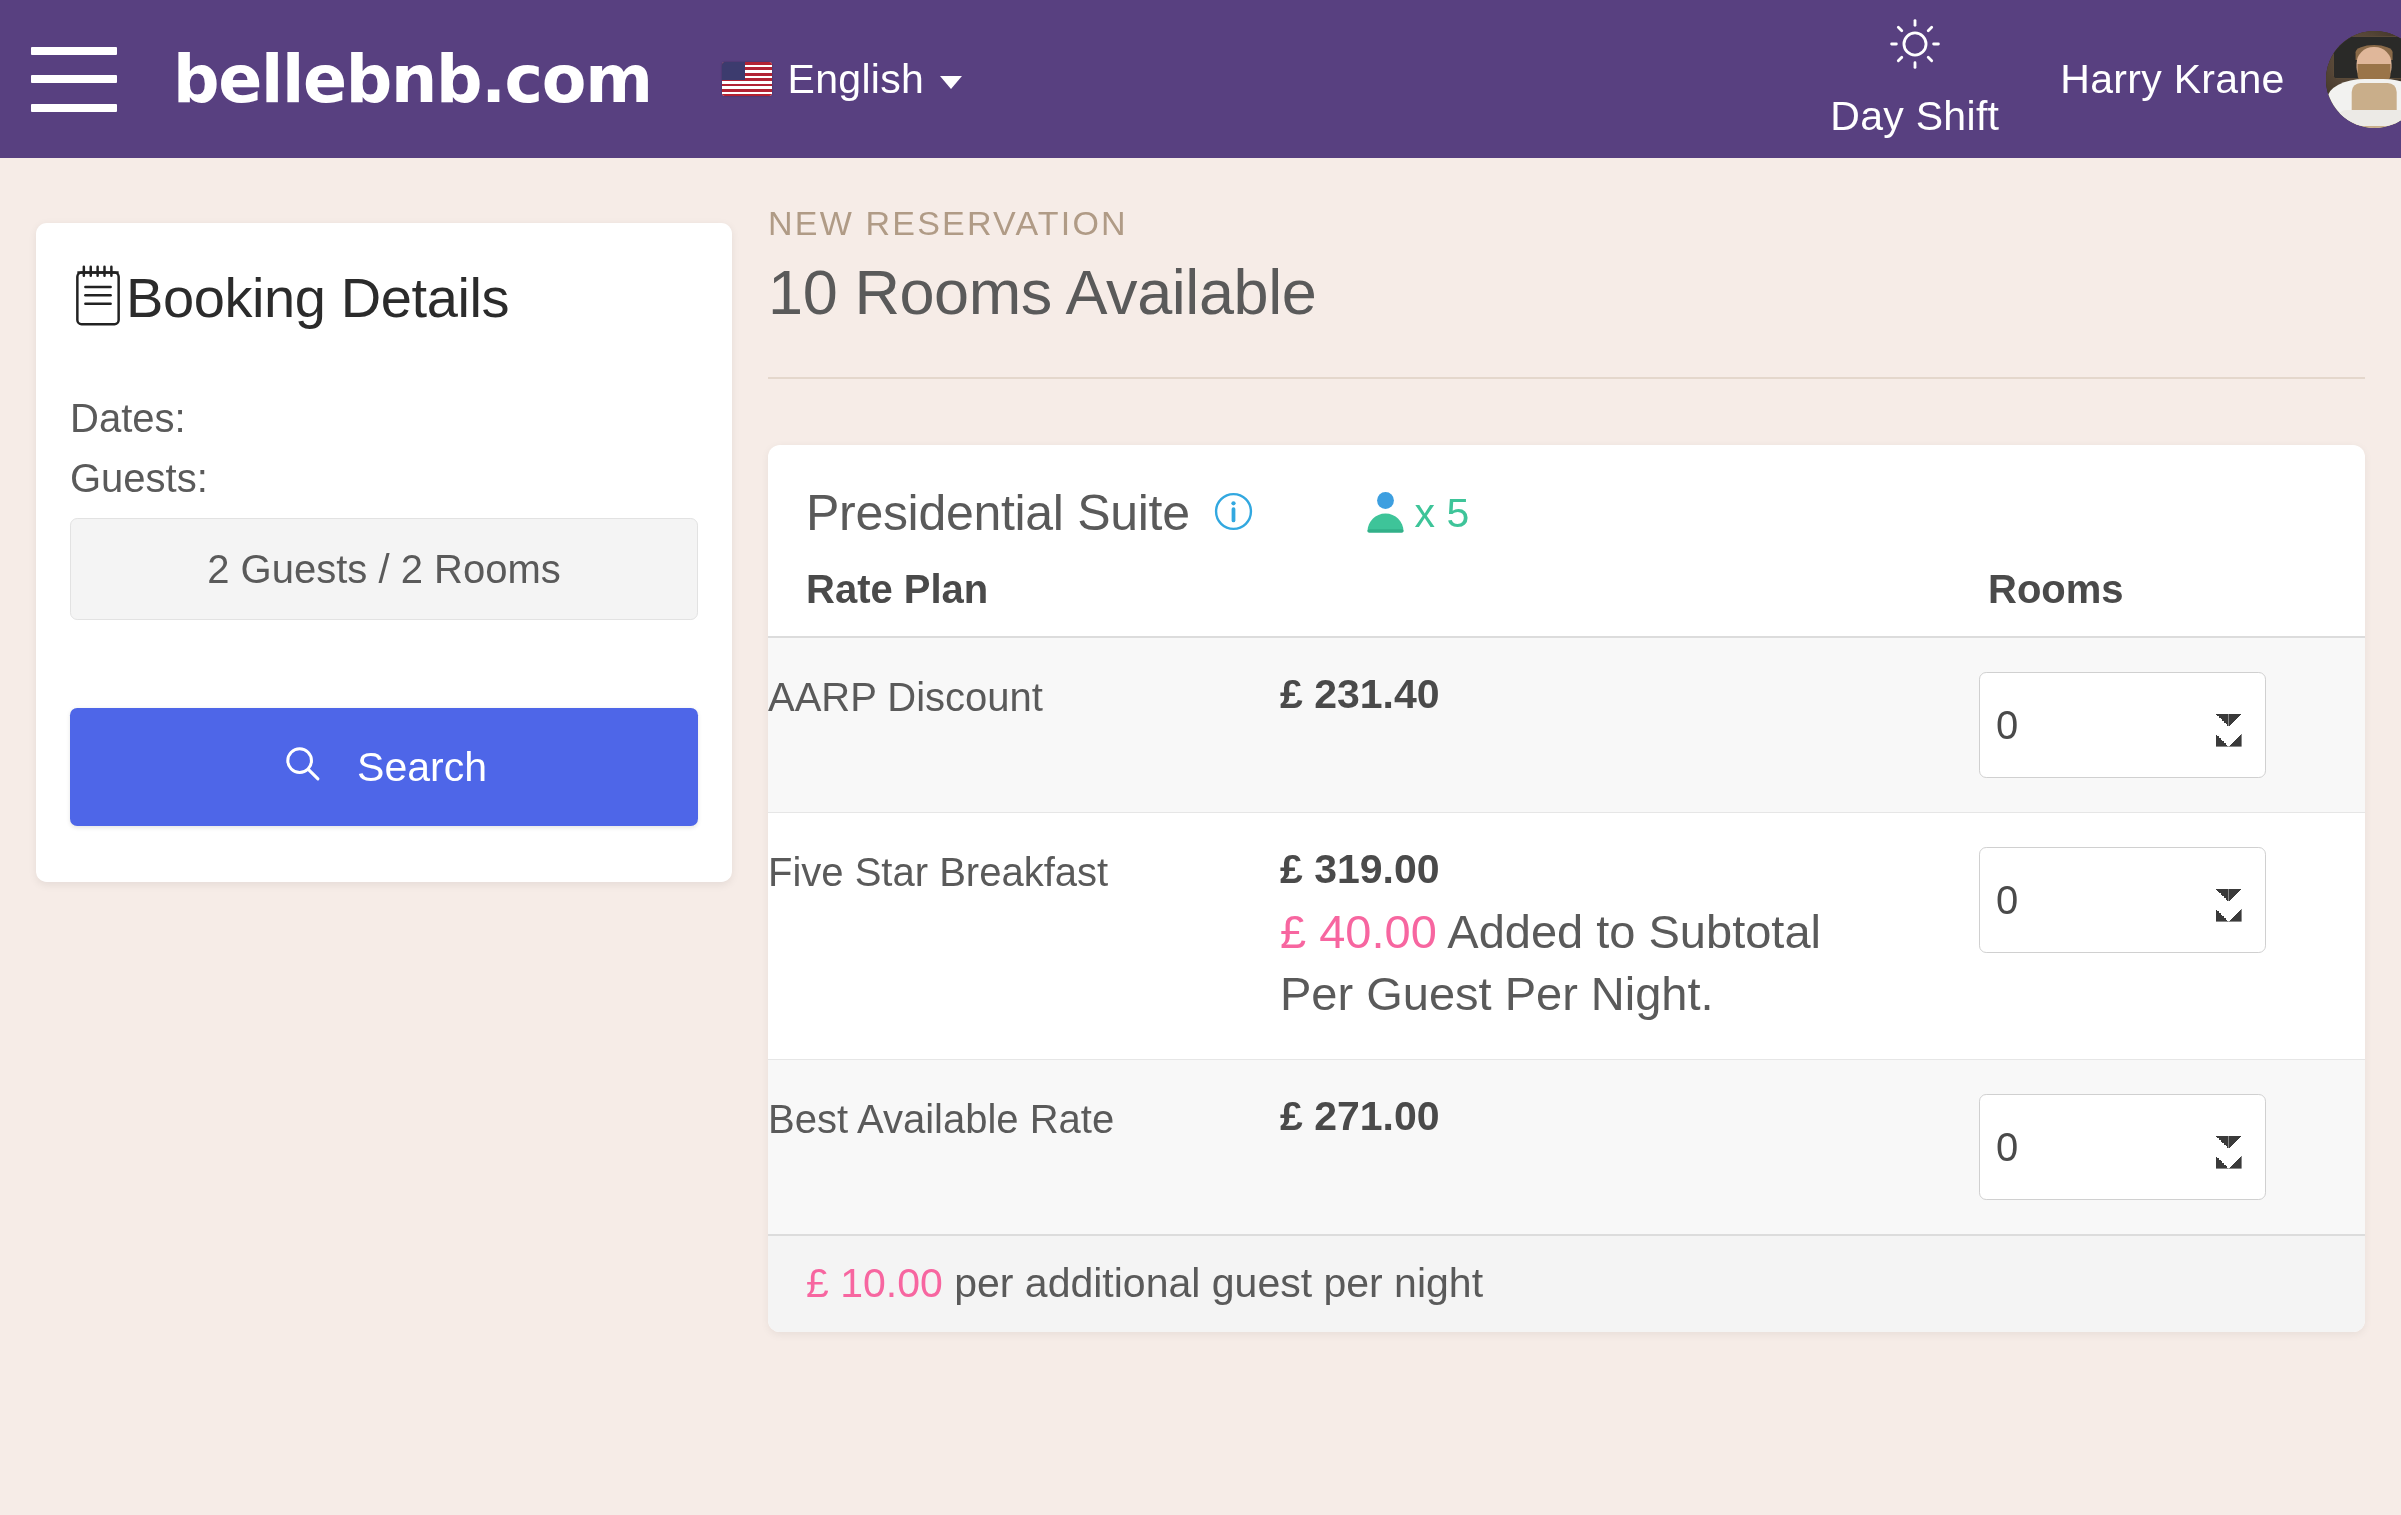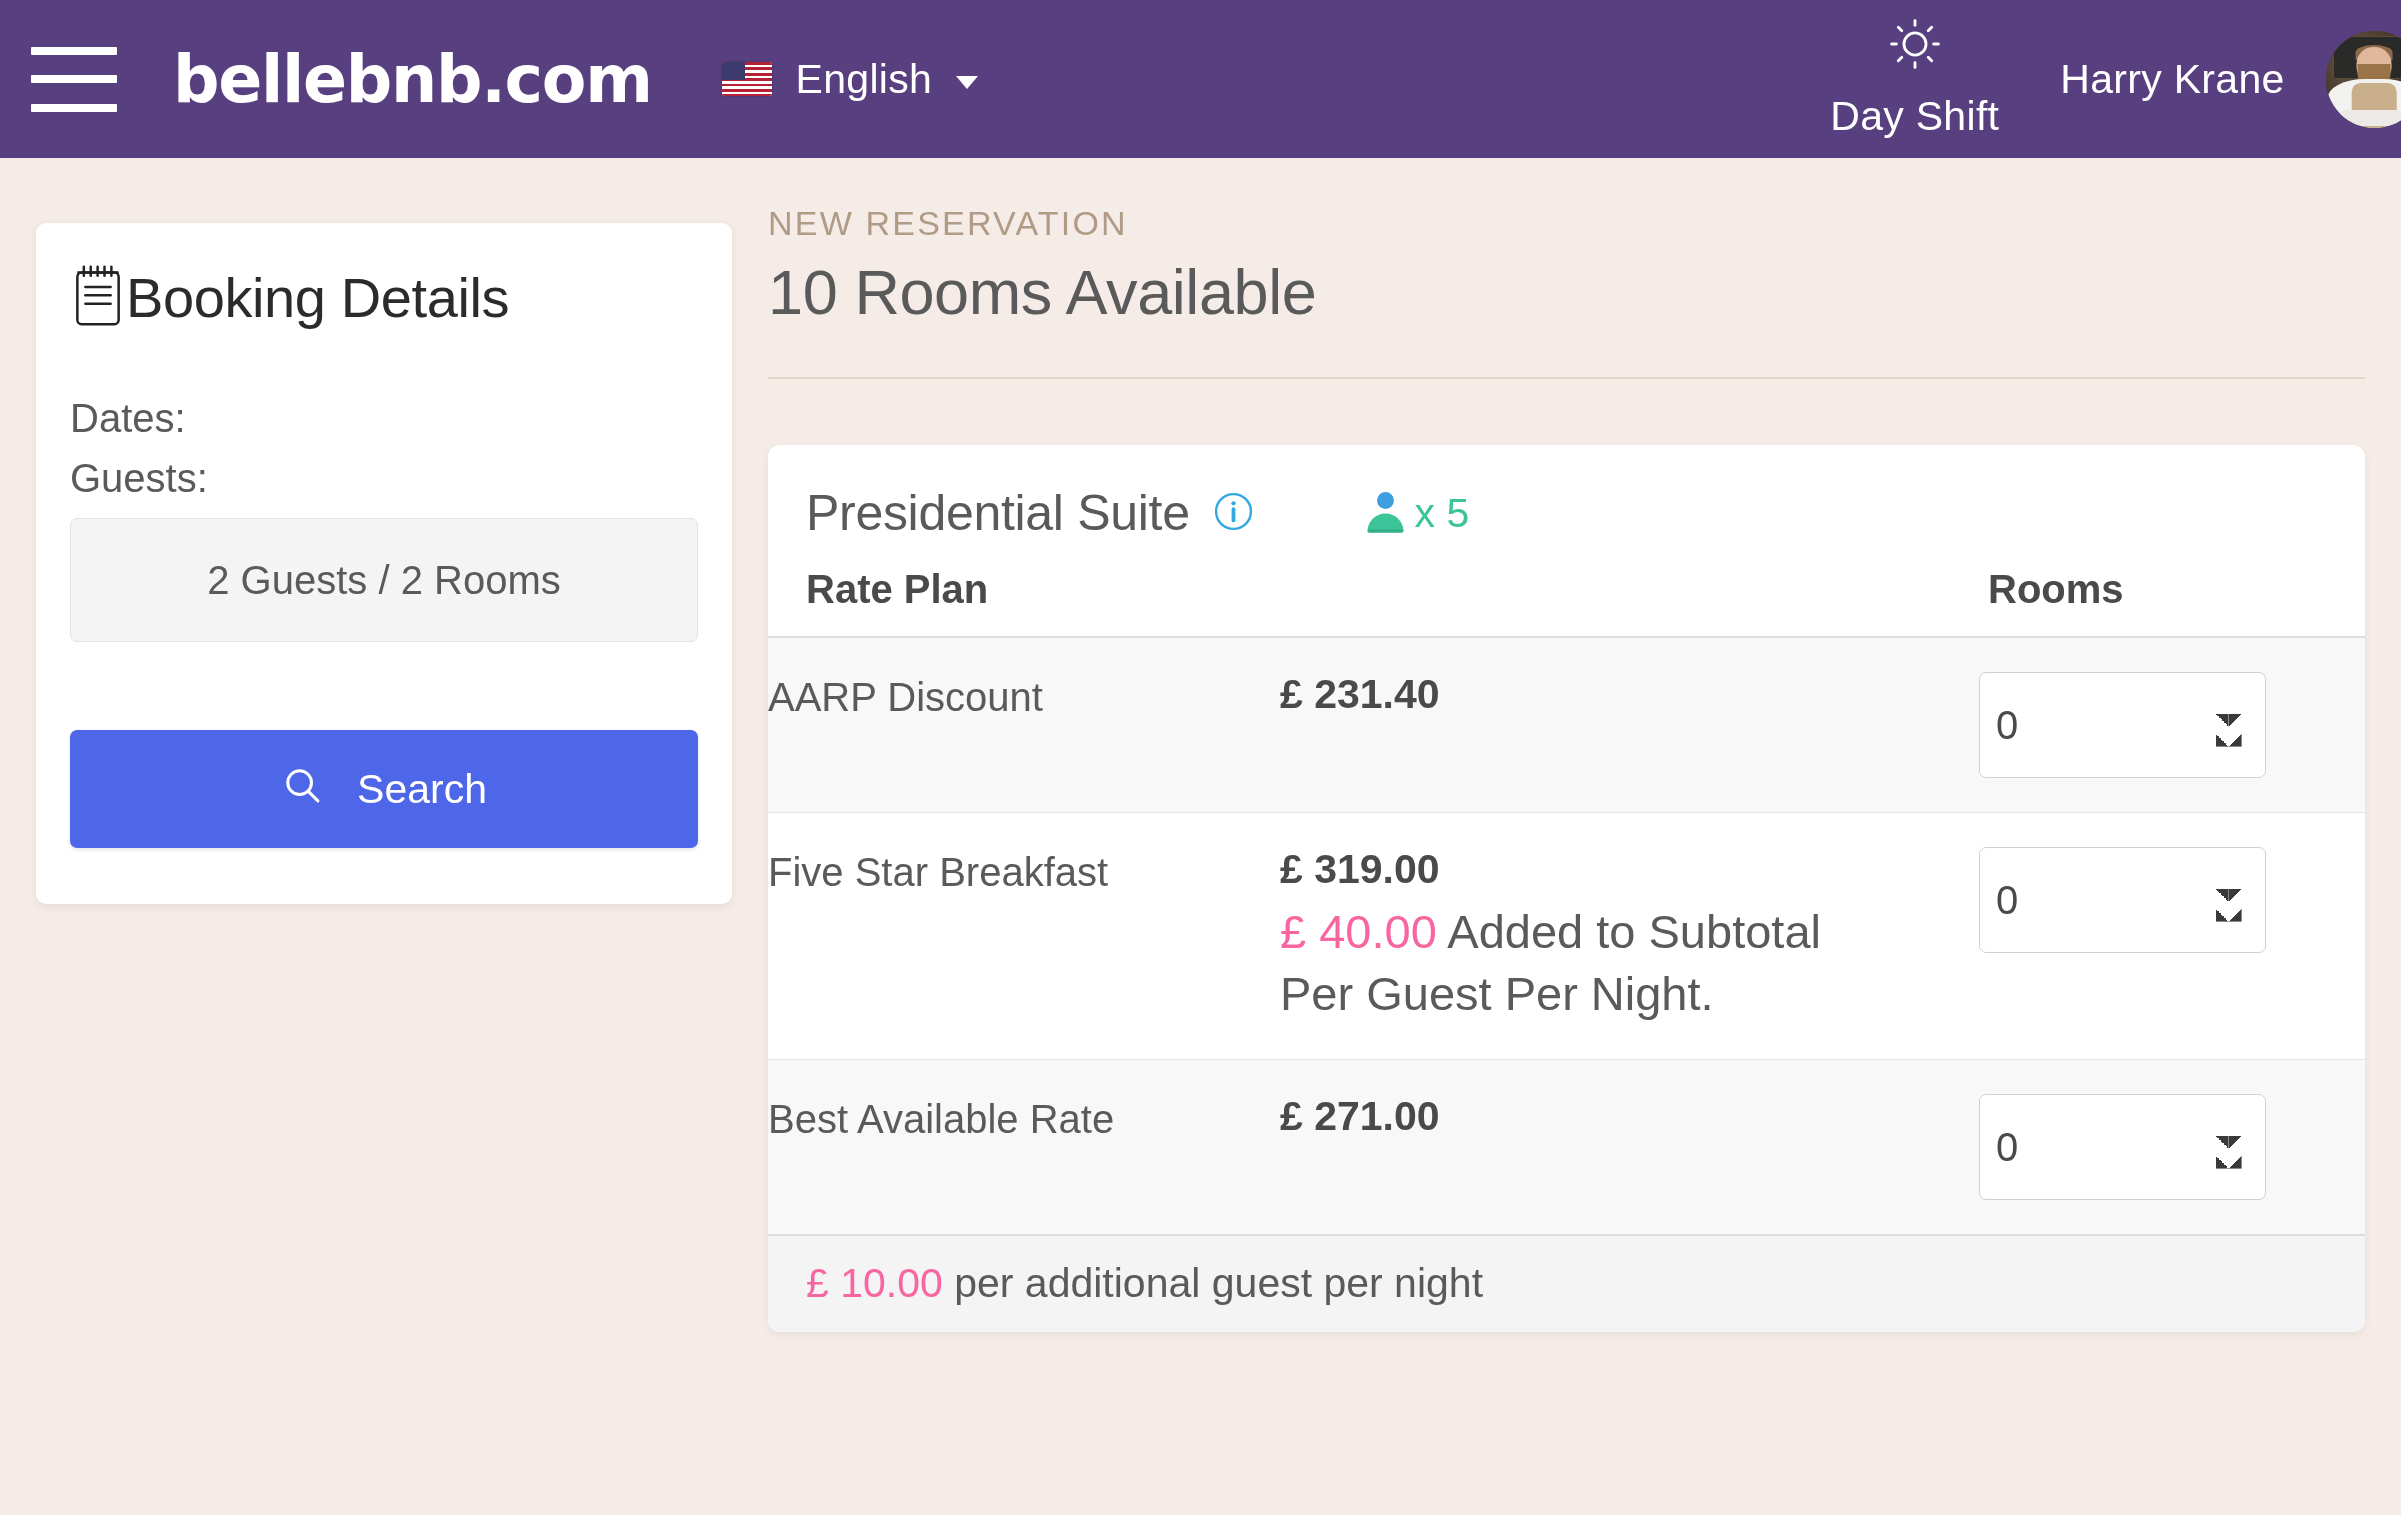--- a/index.html
+++ b/index.html
@@ -45,21 +45,21 @@
     font-weight: 700;
     letter-spacing: -1.3px;
     white-space: nowrap;
     font-family: "DejaVu Sans", sans-serif;
     line-height: 1;
   }
   .lang {
     margin-left: 70px;
     display: flex;
     align-items: center;
-    gap: 24px;
+    gap: 16px;
     cursor: pointer;
     white-space: nowrap;
   }
   .flag {
     width: 50px;
     height: 34px;
     border-radius: 2.7px;
     position: relative;
     overflow: hidden;
     background: #ffffff;
@@ -249,21 +249,21 @@
   }
   .date-arrow {
     font-size: 36px;
     color: #6b6b6b;
     padding: 0 7.2px;
   }
   .guests-box {
     background: #f4f4f4;
     border: 0.9px solid #e2e2e2;
     border-radius: 7.2px;
-    padding: 40px 16px;
+    padding: 29px 16px;
     text-align: center;
     font-size: 40px;
     color: #5a5a5a;
     cursor: pointer;
     line-height: 1.05;
   }
   .search-btn {
     margin-top: 88px;
     width: 100%;
     background: #4e66e8;

